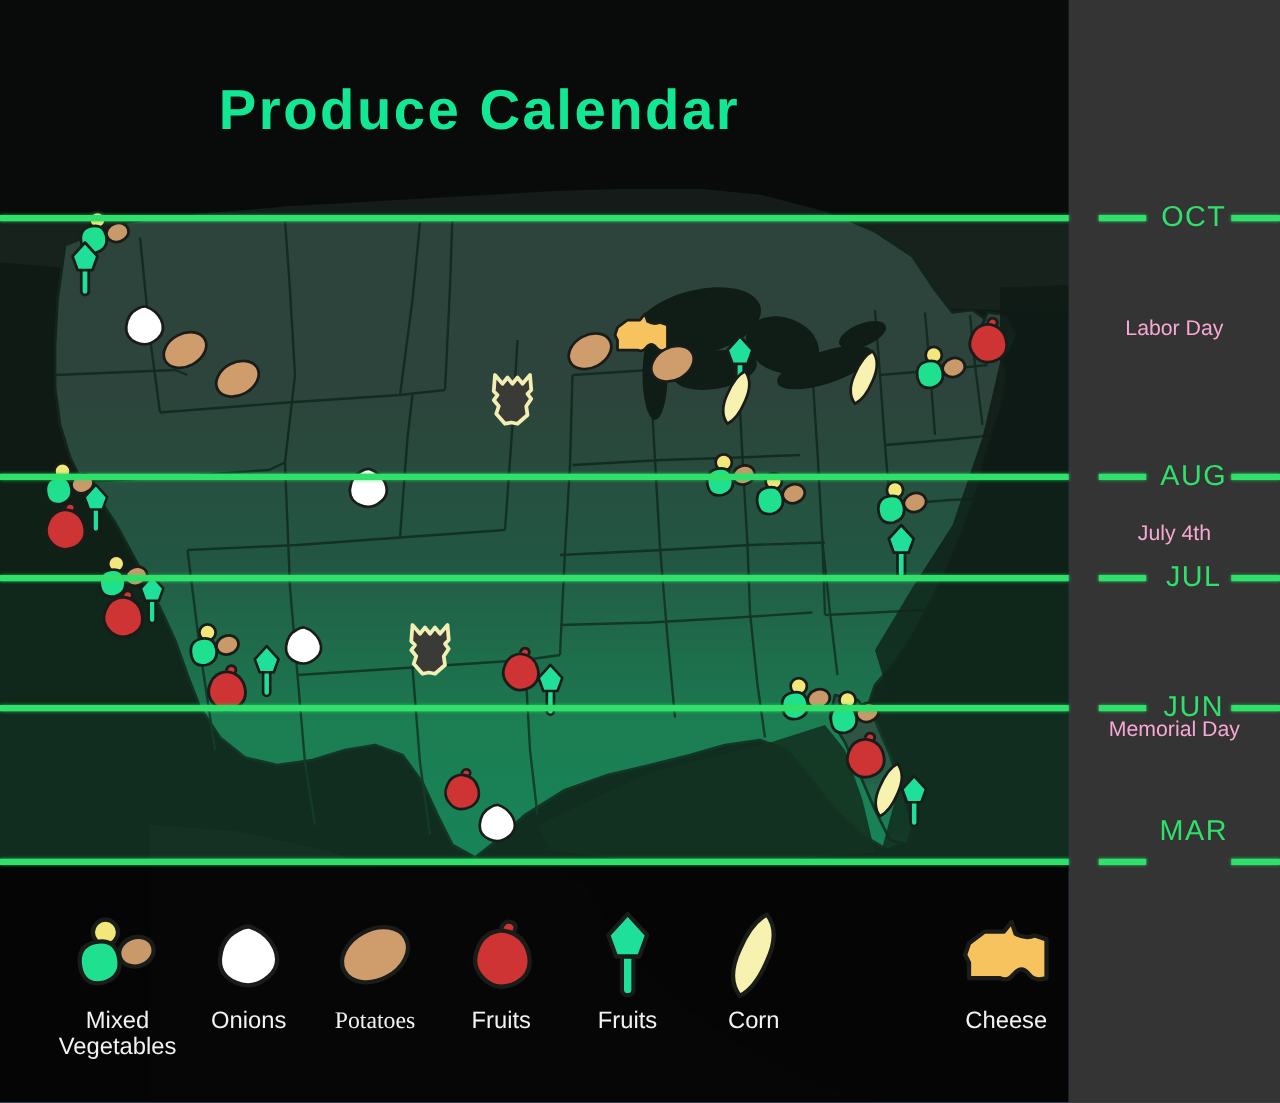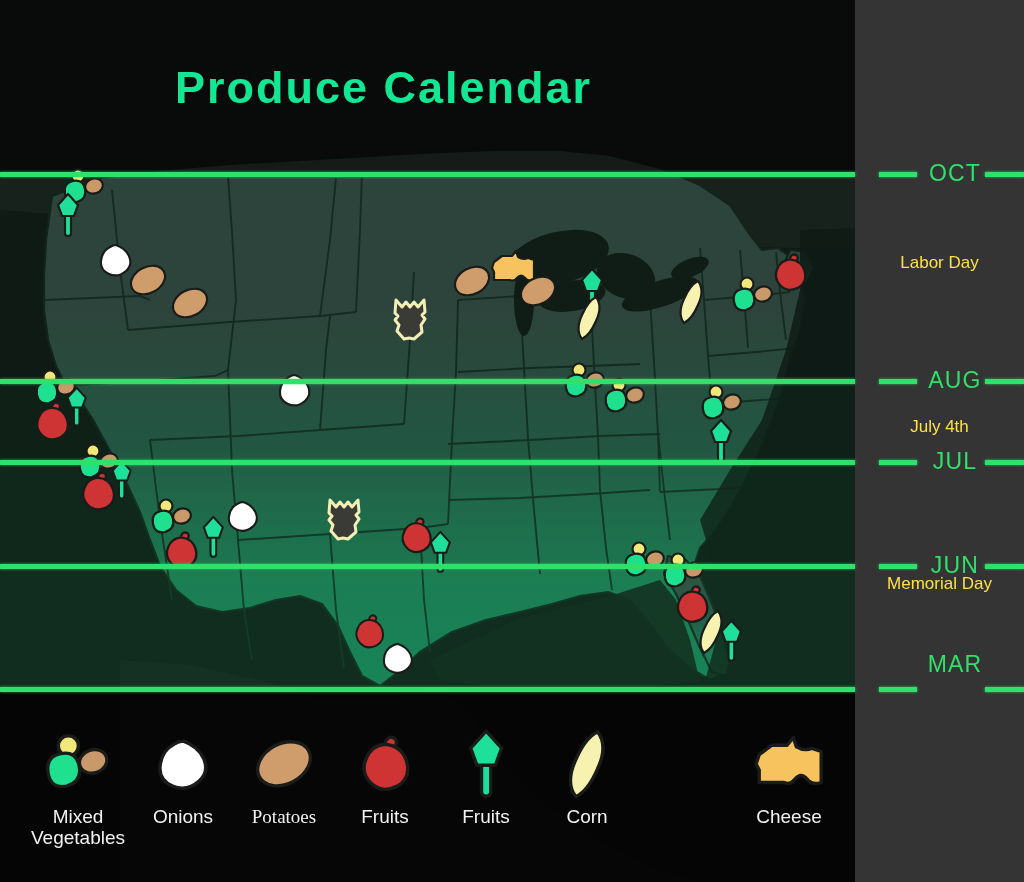--- a/index.html
+++ b/index.html
@@ -17,28 +17,28 @@
   
   .rule{position:absolute;height:5px;background:#2fe06a;box-shadow:0 0 3px rgba(47,224,106,.8);}
   .rule.left{left:0;width:855px;}
   .rule.right{left:985px;width:39px;}
   .rule.stub{left:879px;width:38px;}
 
   
   #rail{position:absolute;left:855px;top:0;width:169px;height:882px;background:#343434;}
   .month{position:absolute;width:200px;text-align:center;color:#2fe06a;
          font-size:23px;font-weight:400;letter-spacing:1.2px;}
-  .holiday{position:absolute;width:169px;text-align:center;color:#fde047;font-size:17px;}
+  .holiday{position:absolute;width:169px;text-align:center;color:#f9a8d4;font-size:17px;}
 
   
   #title{position:absolute;left:175px;top:62px;color:#12e894;font-size:45px;
          font-weight:bold;letter-spacing:2px;white-space:nowrap;}
 
   
-  #legend{position:absolute;left:0;top:700px;width:855px;height:182px;padding-left:41px;}
+  #legend{position:absolute;left:16px;top:700px;width:855px;height:182px;padding-left:41px;}
   .leg-item{position:absolute;text-align:center;}
   .leg-icon{height:72px;position:relative;}
   .leg-label{color:#f2f2f2;font-size:19px;line-height:21px;margin-top:6px;white-space:pre-line;}
 
   
   .mk{position:absolute;}
   svg.ic{overflow:visible;display:block;}
 </style>
 </head>
 <body>

